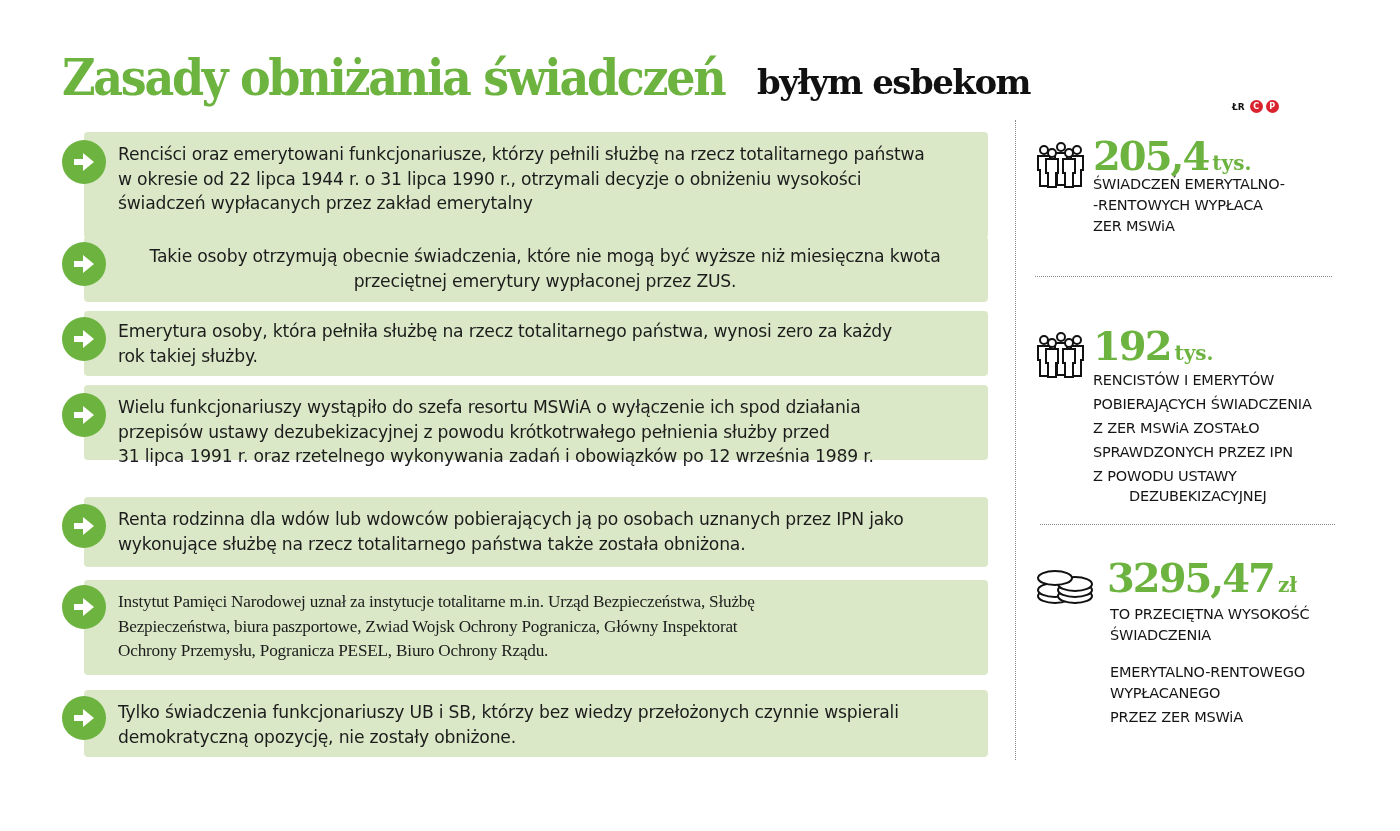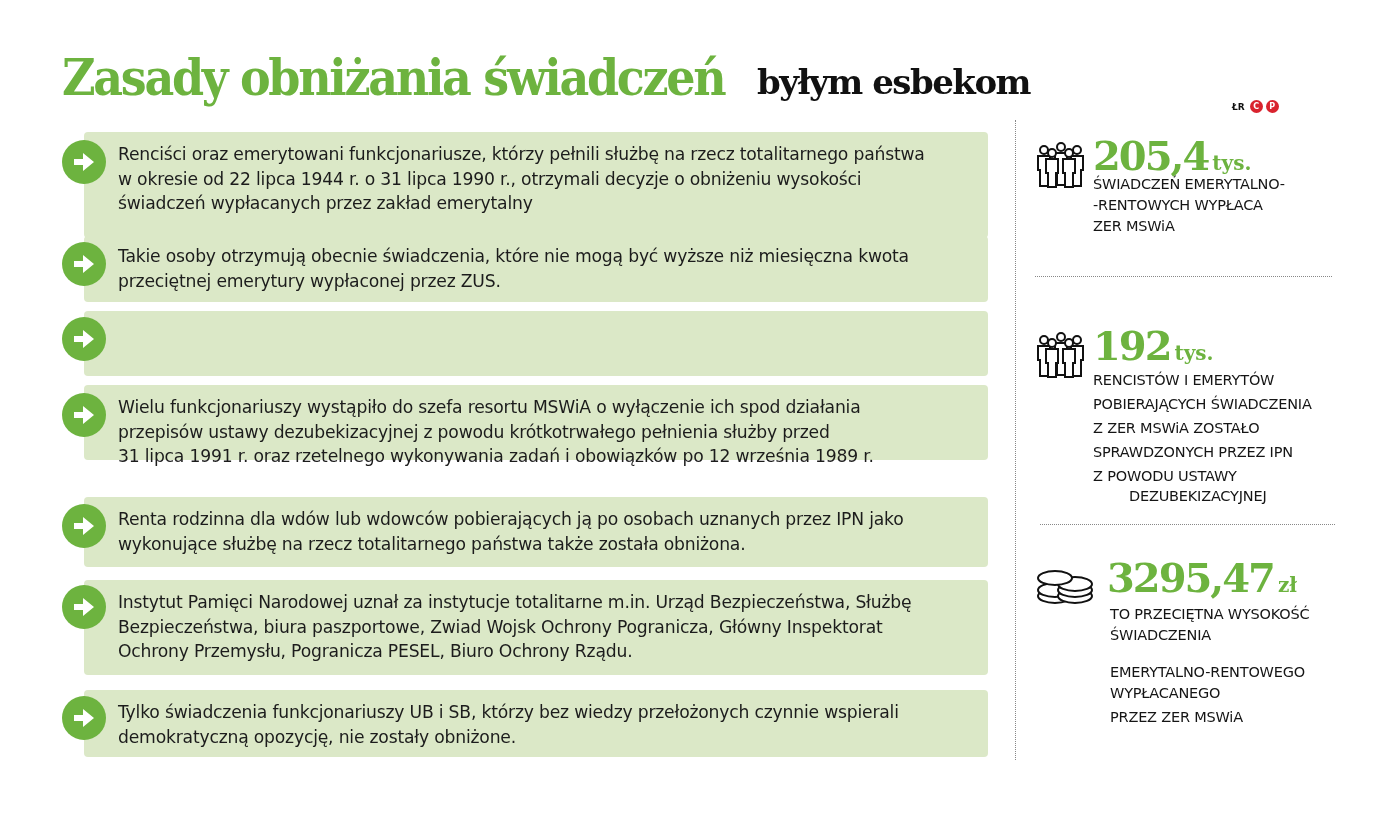--- a/index.html
+++ b/index.html
@@ -86,32 +86,36 @@
     </div>
   </div>
 
   <div class="row" style="top:236px;height:66px;">
     <div class="box"></div>
     <div class="arrow" style="top:6px;">
       <svg width="26" height="26" viewBox="0 0 26 26">
           <path d="M3 10h9V4l11 9-11 9v-6H3z" fill="#fff"></path>
         </svg>
     </div>
-    <div class="text" style="top:8px;">
+    <div class="text" style="top:8px;text-align:center;">
       <div>Takie osoby otrzymują obecnie świadczenia, które nie mogą być wyższe  niż miesięczna kwota</div>
         <div>przeciętnej emerytury wypłaconej przez ZUS.</div>
     </div>
   </div>
 
   <div class="row" style="top:311px;height:65px;">
     <div class="box"></div>
     <div class="arrow" style="top:6px;">
       <svg width="26" height="26" viewBox="0 0 26 26">
           <path d="M3 10h9V4l11 9-11 9v-6H3z" fill="#fff"></path>
         </svg>
+    </div>
+    <div class="text" style="top:8px;">
+      <div>Emerytura osoby, która pełniła służbę na rzecz totalitarnego państwa,  wynosi zero  za każdy</div>
+        <div>rok takiej służby.</div>
     </div>
   </div>
 
   <div class="row" style="top:385px;height:75px;">
     <div class="box"></div>
     <div class="arrow" style="top:8px;">
       <svg width="26" height="26" viewBox="0 0 26 26">
           <path d="M3 10h9V4l11 9-11 9v-6H3z" fill="#fff"></path>
         </svg>
     </div>
@@ -135,21 +139,21 @@
     </div>
   </div>
 
   <div class="row" style="top:580px;height:95px;">
     <div class="box"></div>
     <div class="arrow" style="top:5px;">
       <svg width="26" height="26" viewBox="0 0 26 26">
           <path d="M3 10h9V4l11 9-11 9v-6H3z" fill="#fff"></path>
         </svg>
     </div>
-    <div class="text" style="top:10px;">
+    <div class="text" style="top:10px;font-family:Liberation Serif, serif;">
       <div>Instytut Pamięci Narodowej uznał za instytucje totalitarne m.in. Urząd  Bezpieczeństwa, Służbę</div>
         <div>Bezpieczeństwa, biura paszportowe, Zwiad  Wojsk Ochrony Pogranicza, Główny  Inspektorat</div>
         <div>Ochrony Przemysłu, Pogranicza PESEL, Biuro Ochrony Rządu.</div>
     </div>
   </div>
 
   <div class="row" style="top:690px;height:67px;">
     <div class="box"></div>
     <div class="arrow" style="top:6px;">
       <svg width="26" height="26" viewBox="0 0 26 26">

